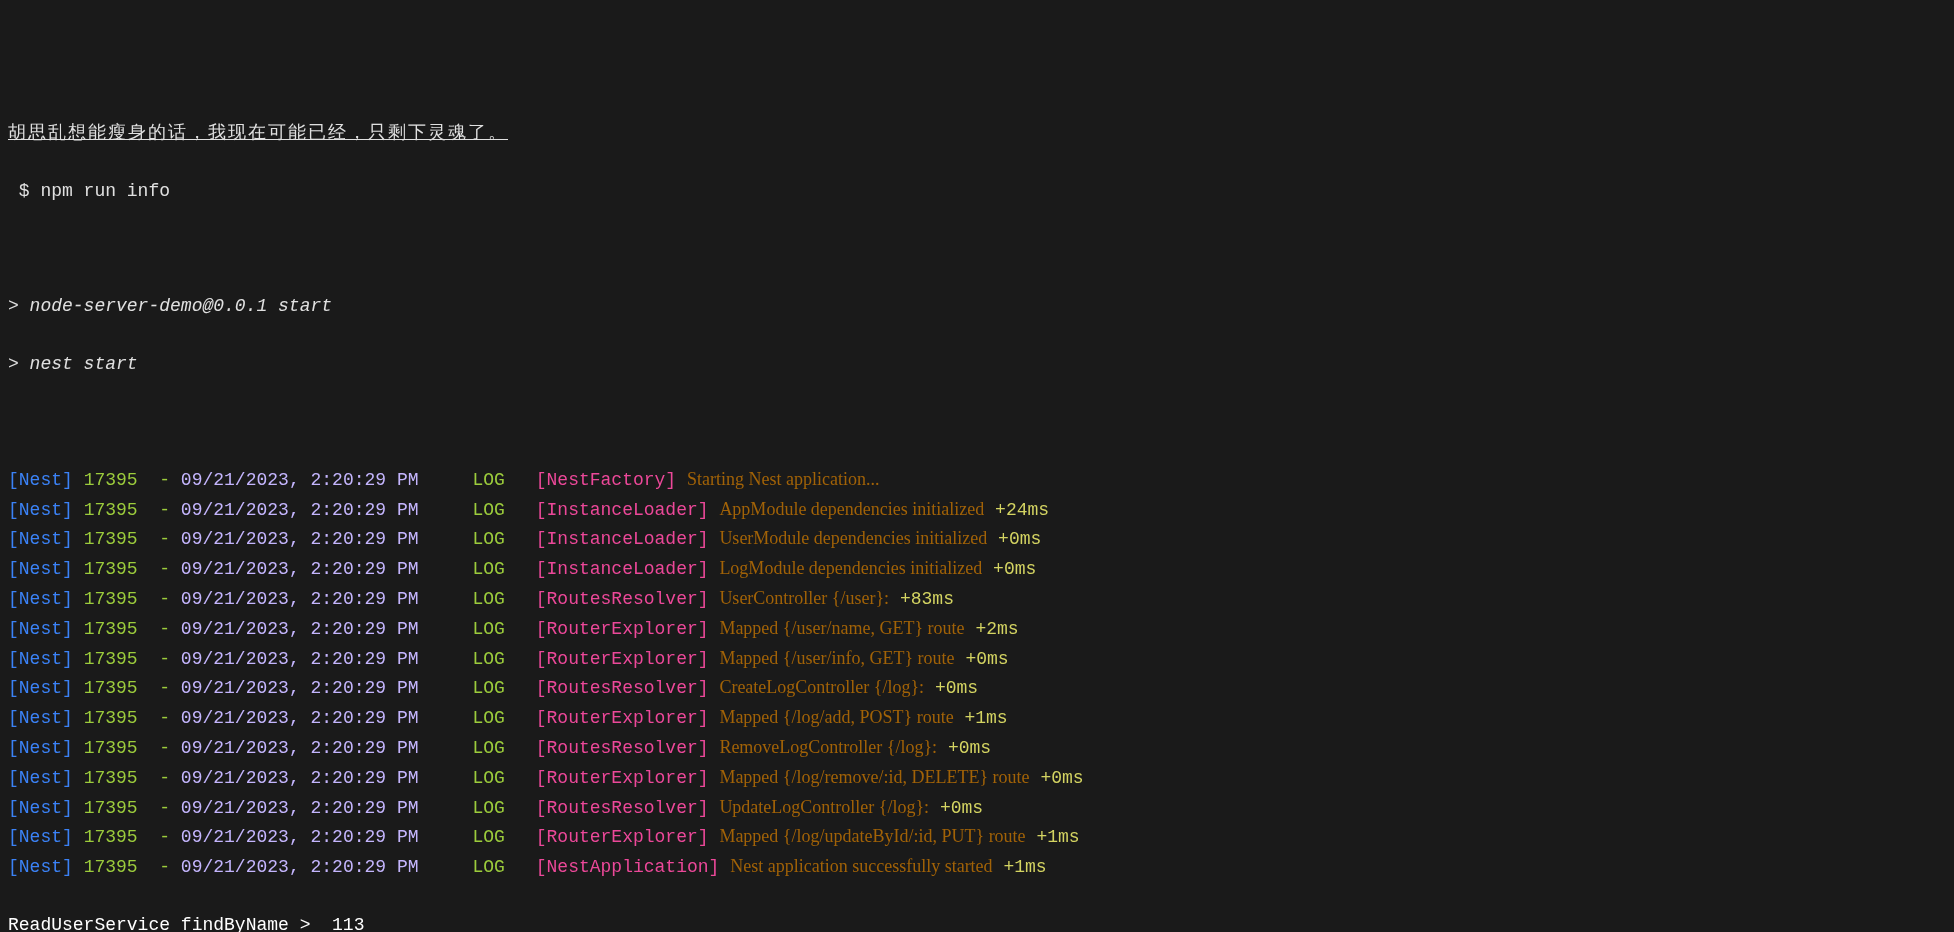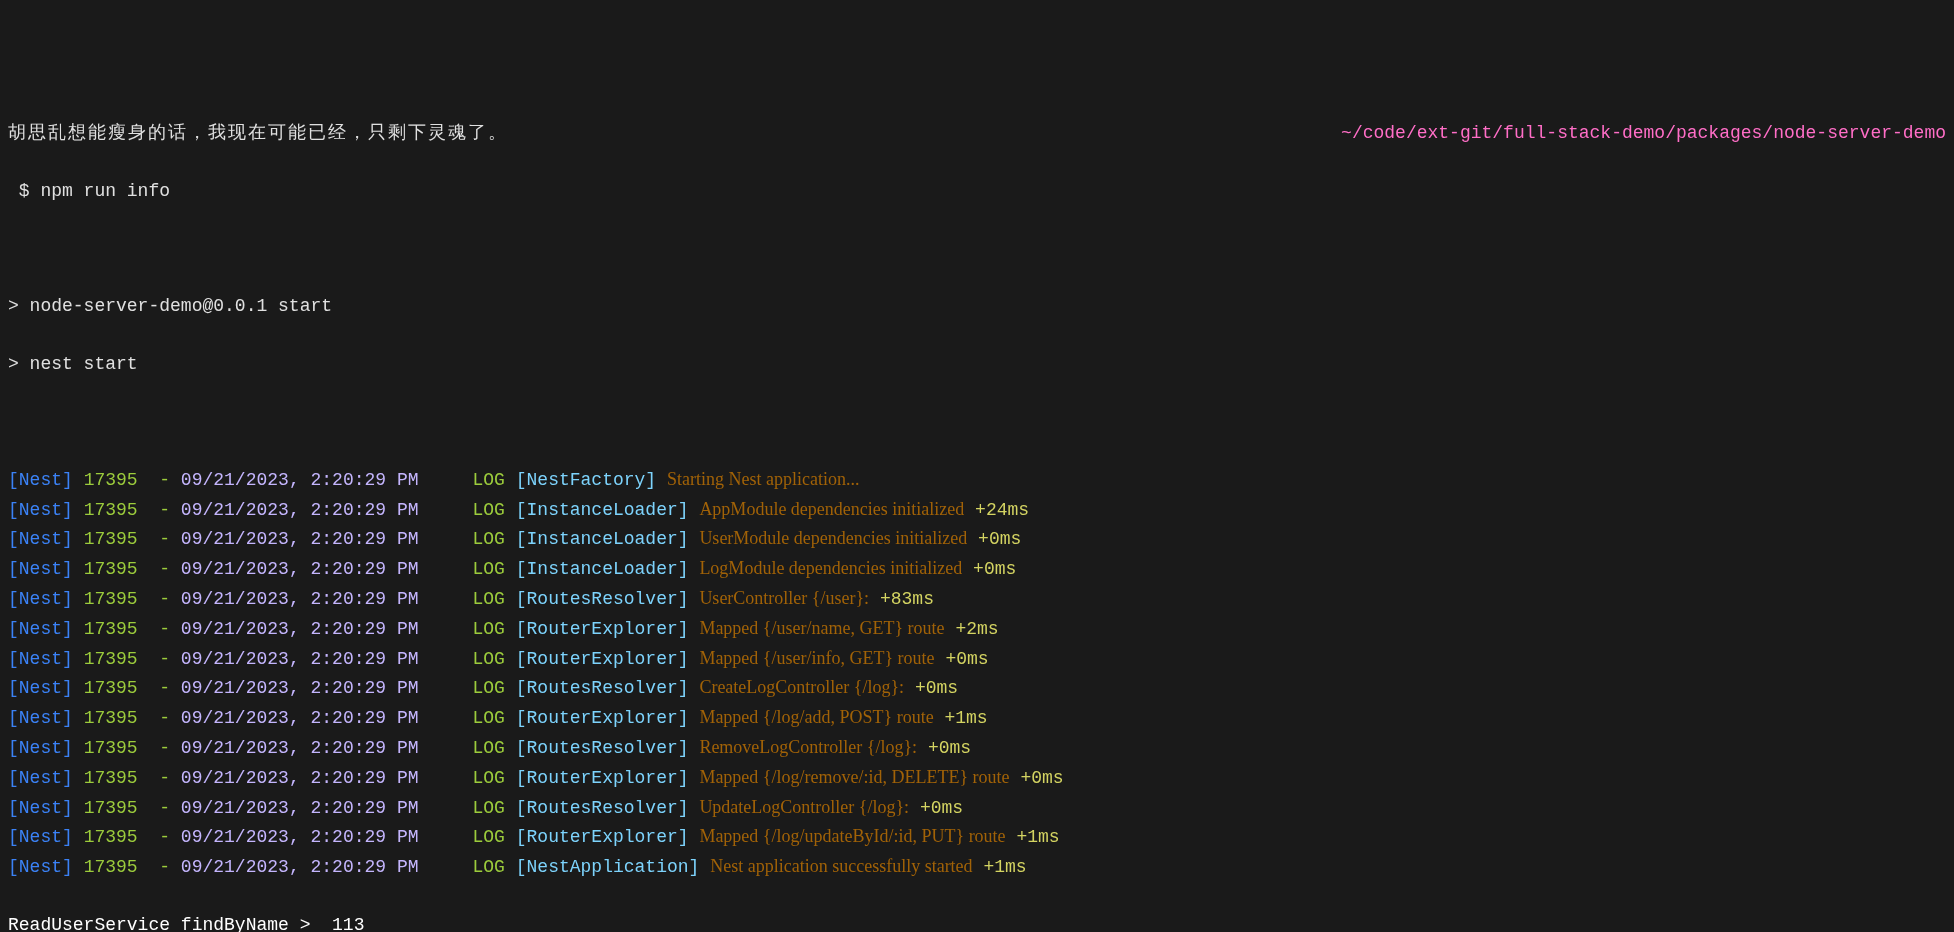--- a/index.html
+++ b/index.html
@@ -12,77 +12,80 @@
       font-family: 'Menlo', 'Monaco', 'Courier New', monospace;
       font-size: 18px;
       line-height: 1.6;
       color: #e0e0e0;
       padding: 4px 8px;
       white-space: pre;
       overflow-x: auto;
     }
     .header-line {
       display: flex;
-      justify-content: space-between;
+      justify-content: flex-start;
       width: 100%;
+      text-decoration: underline;
     }
     .header-left {
       color: #e0e0e0;
       letter-spacing: 2px;
     }
     .header-right {
       color: #ff6ec7;
     }
     .prompt {
       color: #e0e0e0;
     }
     .command {
       color: #e0e0e0;
     }
     .output-line {
       color: #e0e0e0;
+      font-style: italic;
     }
     .nest-tag {
       color: #3b82f6;
     }
     .pid {
       color: #9ccc3c;
     }
     .dash {
       color: #9ccc3c;
     }
     .timestamp {
       color: #c4b5fd;
     }
     .log-level {
       color: #9ccc3c;
     }
     .context {
-      color: #7dd3fc;
+      color: #ec4899;
+      margin-left: 20px;
     }
     .message {
       color: #a16207;
       font-family: Liberation Serif, serif;
     }
     .timing {
       color: #d4d462;
     }
     .plain {
       color: #ffffff;
     }
     .log-row {
       display: block;
     }
   </style>
 </head>
 <body>
 
 
 
-<div class="header-line"><span class="header-left">胡思乱想能瘦身的话，我现在可能已经，只剩下灵魂了。</span><span class="header-right">~/code/ext-git/full-stack-demo/packages/node-server-demo</span></div>
+<div class="header-line"><span class="header-left">胡思乱想能瘦身的话，我现在可能已经，只剩下灵魂了。</span></div>
 <div class="log-row"><span class="prompt"> $ </span><span class="command">npm run info</span></div>
 <div class="log-row"> </div>
 <div class="log-row output-line">&gt; node-server-demo@0.0.1 start</div>
 <div class="log-row output-line">&gt; nest start</div>
 <div class="log-row"> </div>
 <div id="nest-log-container"><div class="log-row"><span class="nest-tag">[Nest]</span> <span class="pid">17395</span><span class="dash">  - </span><span class="timestamp">09/21/2023, 2:20:29 PM</span>     <span class="log-level">LOG</span> <span class="context">[NestFactory]</span> <span class="message">Starting Nest application...</span></div><div class="log-row"><span class="nest-tag">[Nest]</span> <span class="pid">17395</span><span class="dash">  - </span><span class="timestamp">09/21/2023, 2:20:29 PM</span>     <span class="log-level">LOG</span> <span class="context">[InstanceLoader]</span> <span class="message">AppModule dependencies initialized</span> <span class="timing">+24ms</span></div><div class="log-row"><span class="nest-tag">[Nest]</span> <span class="pid">17395</span><span class="dash">  - </span><span class="timestamp">09/21/2023, 2:20:29 PM</span>     <span class="log-level">LOG</span> <span class="context">[InstanceLoader]</span> <span class="message">UserModule dependencies initialized</span> <span class="timing">+0ms</span></div><div class="log-row"><span class="nest-tag">[Nest]</span> <span class="pid">17395</span><span class="dash">  - </span><span class="timestamp">09/21/2023, 2:20:29 PM</span>     <span class="log-level">LOG</span> <span class="context">[InstanceLoader]</span> <span class="message">LogModule dependencies initialized</span> <span class="timing">+0ms</span></div><div class="log-row"><span class="nest-tag">[Nest]</span> <span class="pid">17395</span><span class="dash">  - </span><span class="timestamp">09/21/2023, 2:20:29 PM</span>     <span class="log-level">LOG</span> <span class="context">[RoutesResolver]</span> <span class="message">UserController {/user}:</span> <span class="timing">+83ms</span></div><div class="log-row"><span class="nest-tag">[Nest]</span> <span class="pid">17395</span><span class="dash">  - </span><span class="timestamp">09/21/2023, 2:20:29 PM</span>     <span class="log-level">LOG</span> <span class="context">[RouterExplorer]</span> <span class="message">Mapped {/user/name, GET} route</span> <span class="timing">+2ms</span></div><div class="log-row"><span class="nest-tag">[Nest]</span> <span class="pid">17395</span><span class="dash">  - </span><span class="timestamp">09/21/2023, 2:20:29 PM</span>     <span class="log-level">LOG</span> <span class="context">[RouterExplorer]</span> <span class="message">Mapped {/user/info, GET} route</span> <span class="timing">+0ms</span></div><div class="log-row"><span class="nest-tag">[Nest]</span> <span class="pid">17395</span><span class="dash">  - </span><span class="timestamp">09/21/2023, 2:20:29 PM</span>     <span class="log-level">LOG</span> <span class="context">[RoutesResolver]</span> <span class="message">CreateLogController {/log}:</span> <span class="timing">+0ms</span></div><div class="log-row"><span class="nest-tag">[Nest]</span> <span class="pid">17395</span><span class="dash">  - </span><span class="timestamp">09/21/2023, 2:20:29 PM</span>     <span class="log-level">LOG</span> <span class="context">[RouterExplorer]</span> <span class="message">Mapped {/log/add, POST} route</span> <span class="timing">+1ms</span></div><div class="log-row"><span class="nest-tag">[Nest]</span> <span class="pid">17395</span><span class="dash">  - </span><span class="timestamp">09/21/2023, 2:20:29 PM</span>     <span class="log-level">LOG</span> <span class="context">[RoutesResolver]</span> <span class="message">RemoveLogController {/log}:</span> <span class="timing">+0ms</span></div><div class="log-row"><span class="nest-tag">[Nest]</span> <span class="pid">17395</span><span class="dash">  - </span><span class="timestamp">09/21/2023, 2:20:29 PM</span>     <span class="log-level">LOG</span> <span class="context">[RouterExplorer]</span> <span class="message">Mapped {/log/remove/:id, DELETE} route</span> <span class="timing">+0ms</span></div><div class="log-row"><span class="nest-tag">[Nest]</span> <span class="pid">17395</span><span class="dash">  - </span><span class="timestamp">09/21/2023, 2:20:29 PM</span>     <span class="log-level">LOG</span> <span class="context">[RoutesResolver]</span> <span class="message">UpdateLogController {/log}:</span> <span class="timing">+0ms</span></div><div class="log-row"><span class="nest-tag">[Nest]</span> <span class="pid">17395</span><span class="dash">  - </span><span class="timestamp">09/21/2023, 2:20:29 PM</span>     <span class="log-level">LOG</span> <span class="context">[RouterExplorer]</span> <span class="message">Mapped {/log/updateById/:id, PUT} route</span> <span class="timing">+1ms</span></div><div class="log-row"><span class="nest-tag">[Nest]</span> <span class="pid">17395</span><span class="dash">  - </span><span class="timestamp">09/21/2023, 2:20:29 PM</span>     <span class="log-level">LOG</span> <span class="context">[NestApplication]</span> <span class="message">Nest application successfully started</span> <span class="timing">+1ms</span></div></div>
 <div id="service-log-container"><div class="log-row plain">ReadUserService findByName &gt;  113</div><div class="log-row plain">ReadUserService findByName &gt;  113</div></div>
 
 
 

